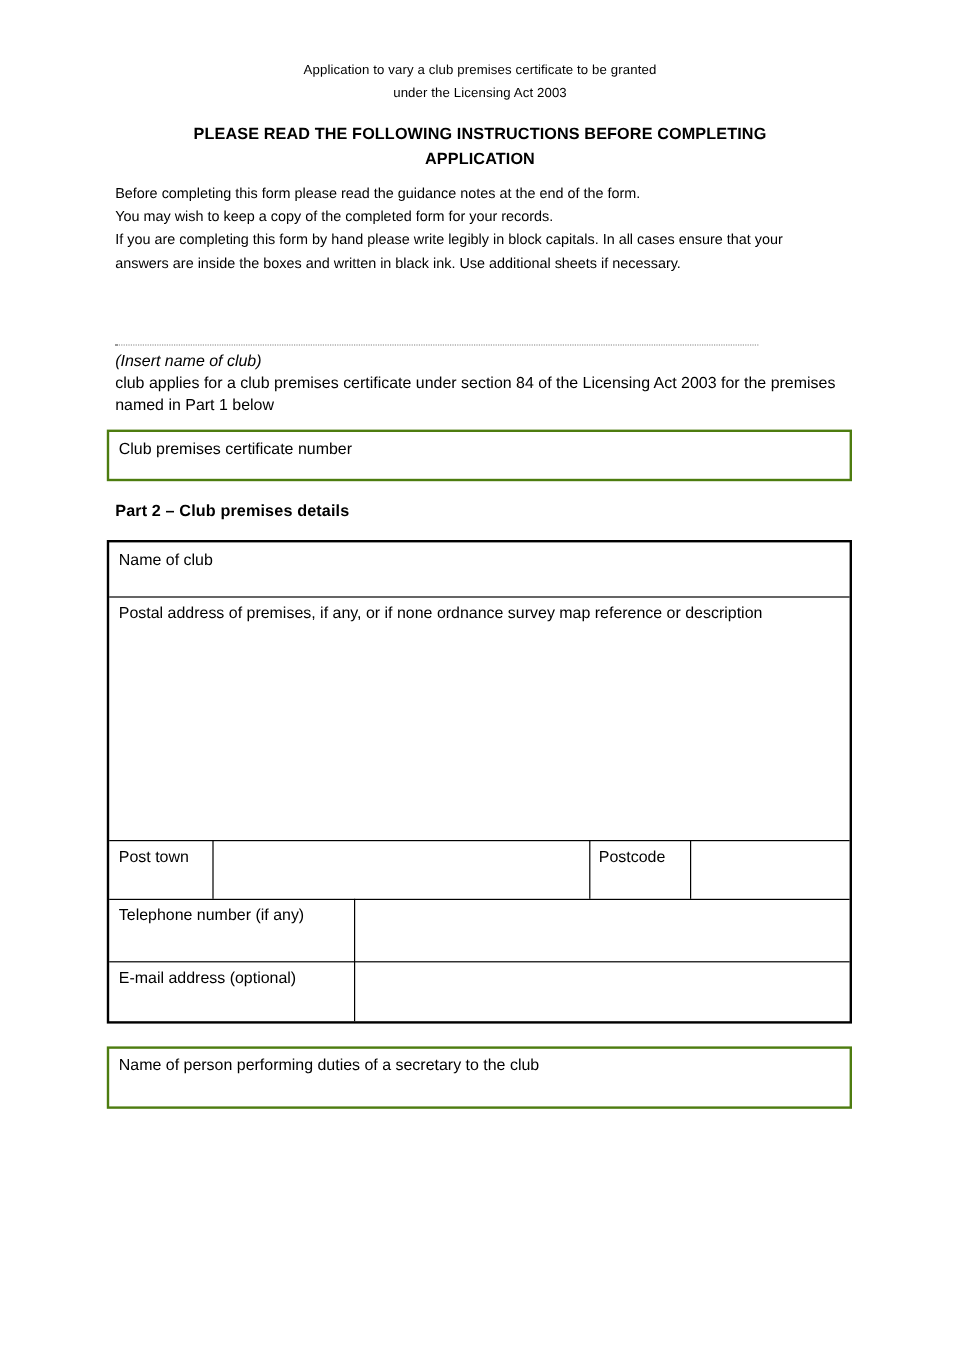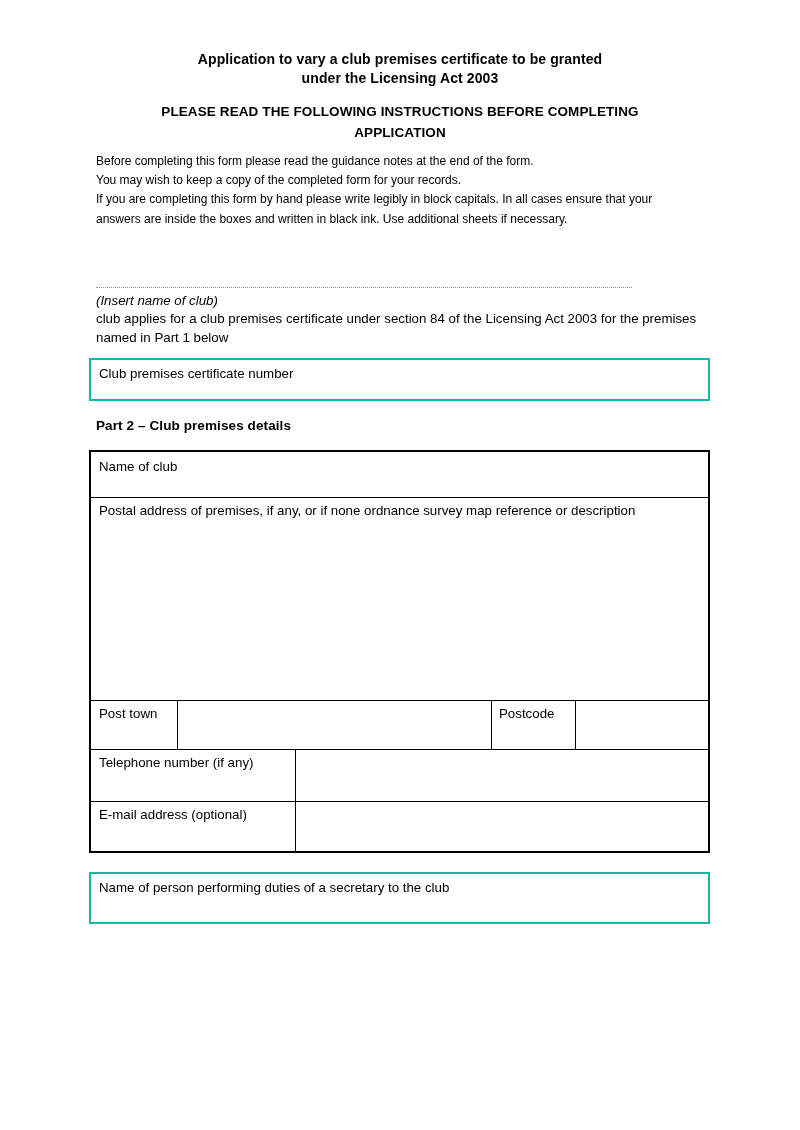--- a/index.html
+++ b/index.html
@@ -23,22 +23,22 @@
     background: #ffffff;
   }
 
   
   .title-block {
     position: absolute;
     left: 90px;
     top: 50px;
     width: 620px;
     text-align: center;
-    font-size: 14px;
-    font-weight: bold;
+    font-size: 11px;
+    font-weight: normal;
     line-height: 19px;
     letter-spacing: 0.1px;
   }
   .instr-heading {
     position: absolute;
     left: 90px;
     top: 101px;
     width: 620px;
     text-align: center;
     font-size: 13.5px;
@@ -83,21 +83,21 @@
     top: 310px;
     width: 614px;
     font-size: 13.3px;
     font-weight: normal;
     line-height: 18.5px;
   }
 
   
   .box {
     position: absolute;
-    border: 2px solid #14b8a6;
+    border: 2px solid #4d7c0f;
     box-sizing: border-box;
     background: #ffffff;
   }
   .box-label {
     position: absolute;
     left: 8px;
     top: 5px;
     font-size: 13.3px;
     line-height: 17px;
     white-space: nowrap;

